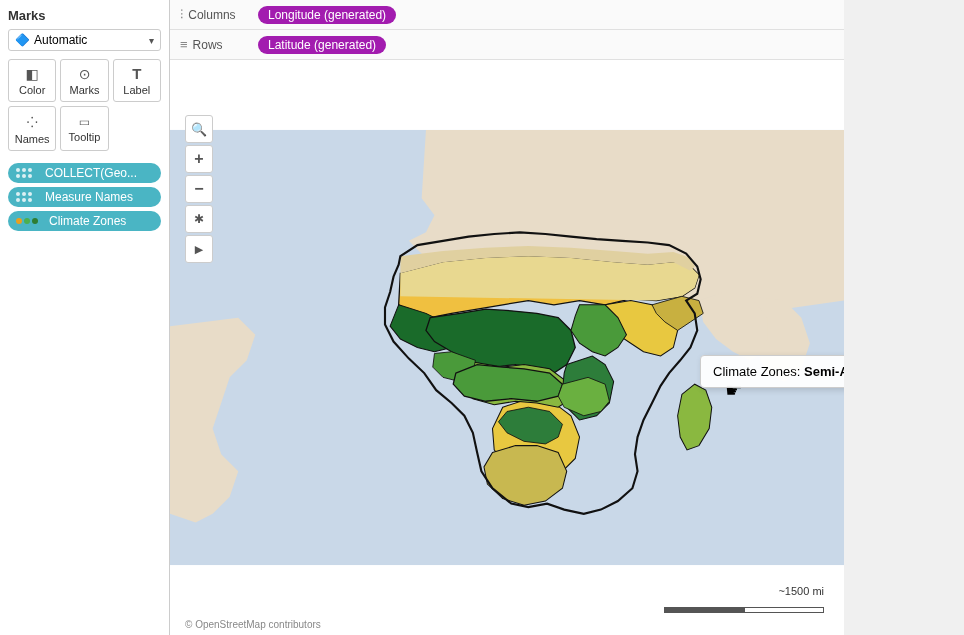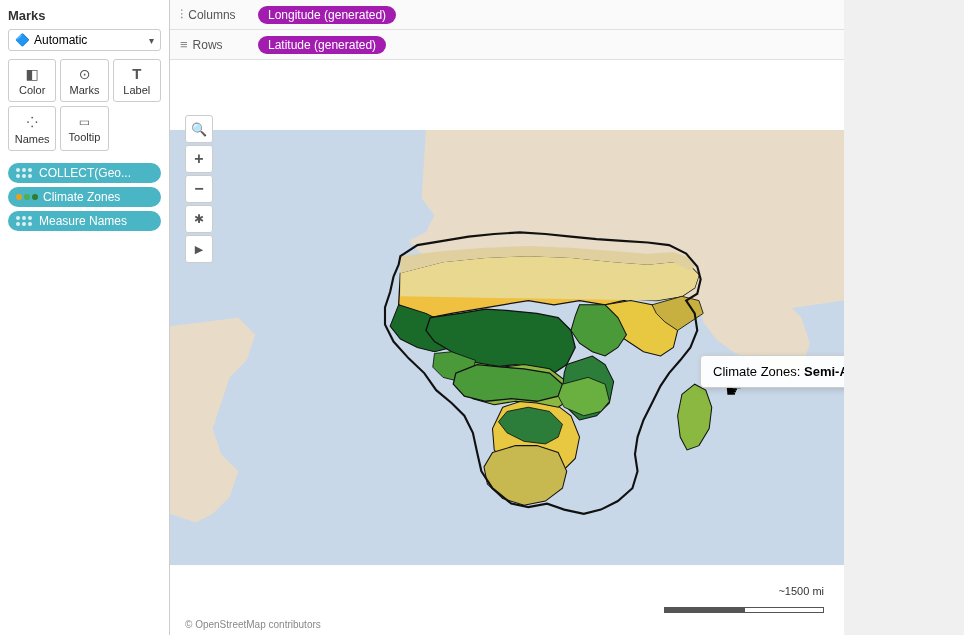--- a/index.html
+++ b/index.html
@@ -15,21 +15,21 @@
     .dropdown-row { display: flex; align-items: center; margin-bottom: 8px; }
     .dropdown-select { width: 100%; border: 1px solid #ccc; border-radius: 3px; padding: 3px 6px; font-size: 12px; background: #fff; display: flex; align-items: center; justify-content: space-between; cursor: pointer; }
     .dropdown-select span { display: flex; align-items: center; gap: 4px; }
     .dropdown-arrow { color: #555; font-size: 10px; }
 
     .marks-grid { display: grid; grid-template-columns: 1fr 1fr 1fr; gap: 4px; margin-bottom: 8px; }
     .mark-btn { display: flex; flex-direction: column; align-items: center; justify-content: center; border: 1px solid #ccc; border-radius: 3px; padding: 5px 4px; cursor: pointer; background: #fff; font-size: 11px; color: #333; gap: 2px; }
     .mark-icon { font-size: 14px; color: #555; }
 
     .pills-section { display: flex; flex-direction: column; gap: 4px; margin-top: 4px; }
-    .pill { display: flex; align-items: center; gap: 5px; background: #4ab5c4; color: #fff; border-radius: 12px; padding: 3px 8px; font-size: 12px; cursor: pointer; white-space: nowrap; overflow: hidden; }
+    .pill { display: flex; align-items: center; gap: 11px; background: #4ab5c4; color: #fff; border-radius: 12px; padding: 3px 8px; font-size: 12px; cursor: pointer; white-space: nowrap; overflow: hidden; }
     .pill-dots { display: flex; flex-direction: column; gap: 2px; margin-right: 2px; }
     .pill-dot-row { display: flex; gap: 2px; }
     .pill-dot { width: 4px; height: 4px; border-radius: 50%; background: #fff; opacity: 0.8; }
     .pill-colored-dots { display: flex; gap: 2px; align-items: center; }
     .cd1 { width: 6px; height: 6px; border-radius: 50%; background: #e8a020; }
     .cd2 { width: 6px; height: 6px; border-radius: 50%; background: #4caf50; }
     .cd3 { width: 6px; height: 6px; border-radius: 50%; background: #2e7d32; }
 
     
     .main-area { flex: 1; display: flex; flex-direction: column; background: #fff; }
@@ -122,41 +122,41 @@
             </div>
           <div class="pill-dot-row">
               <div class="pill-dot"></div>
               <div class="pill-dot"></div>
               <div class="pill-dot"></div>
             </div>
         </div>
         <span>COLLECT(Geo...</span>
       </div>
       <div class="pill">
+        <div class="pill-dots">
+          <div class="pill-dot-row">
+              <div class="pill-dot"></div>
+              <div class="pill-dot"></div>
+              <div class="pill-dot"></div>
+            </div>
+          <div class="pill-dot-row">
+              <div class="pill-dot"></div>
+              <div class="pill-dot"></div>
+              <div class="pill-dot"></div>
+            </div>
+        </div>
+        <span>Measure Names</span>
+      </div>
+      <div class="pill">
         <div class="pill-colored-dots">
           <div class="cd1"></div>
           <div class="cd2"></div>
           <div class="cd3"></div>
         </div>
         <span>Climate Zones</span>
-      </div>
-      <div class="pill">
-        <div class="pill-dots">
-          <div class="pill-dot-row">
-              <div class="pill-dot"></div>
-              <div class="pill-dot"></div>
-              <div class="pill-dot"></div>
-            </div>
-          <div class="pill-dot-row">
-              <div class="pill-dot"></div>
-              <div class="pill-dot"></div>
-              <div class="pill-dot"></div>
-            </div>
-        </div>
-        <span>Measure Names</span>
       </div>
     </div>
   </div>
 
   <div class="main-area">
 
     <div class="shelf-row">
       <div class="shelf-label">
         <span class="shelf-label-icon">⫶</span>
         <span>Columns</span>

